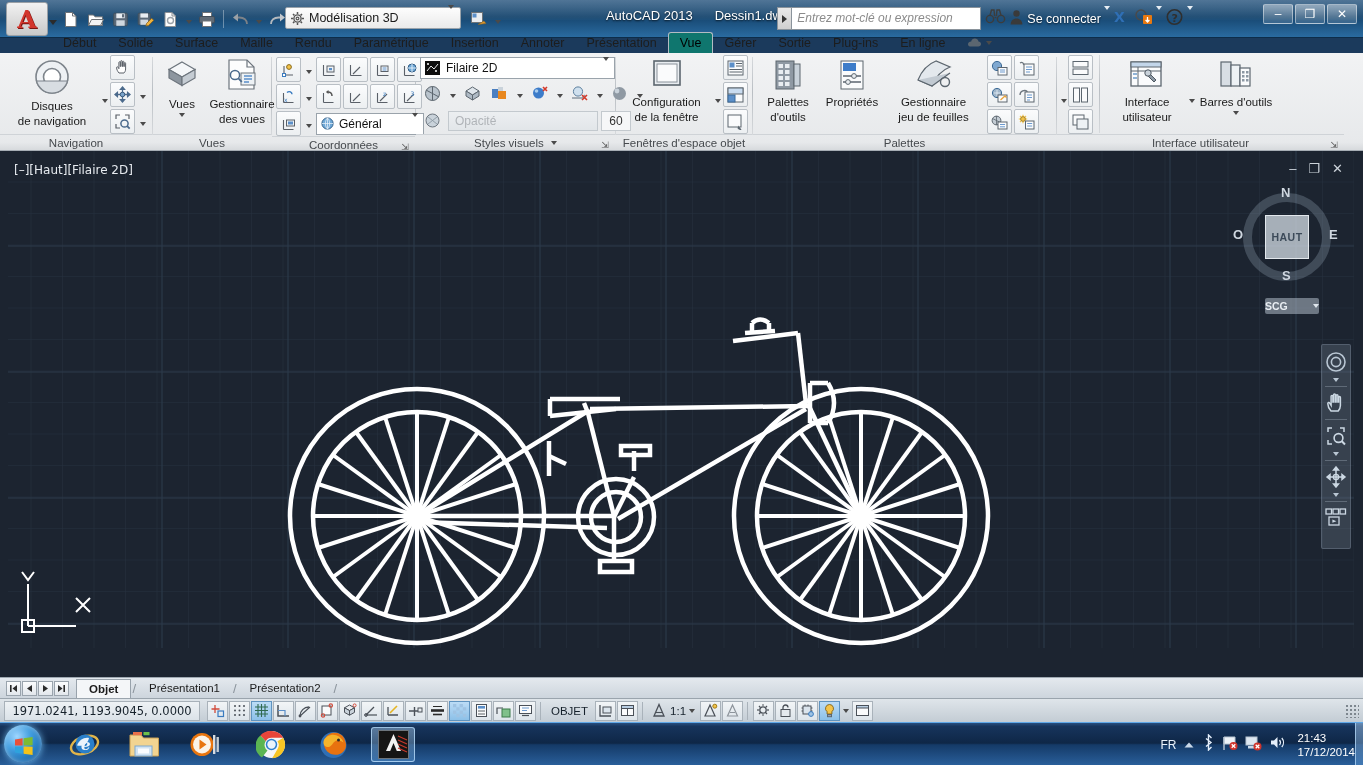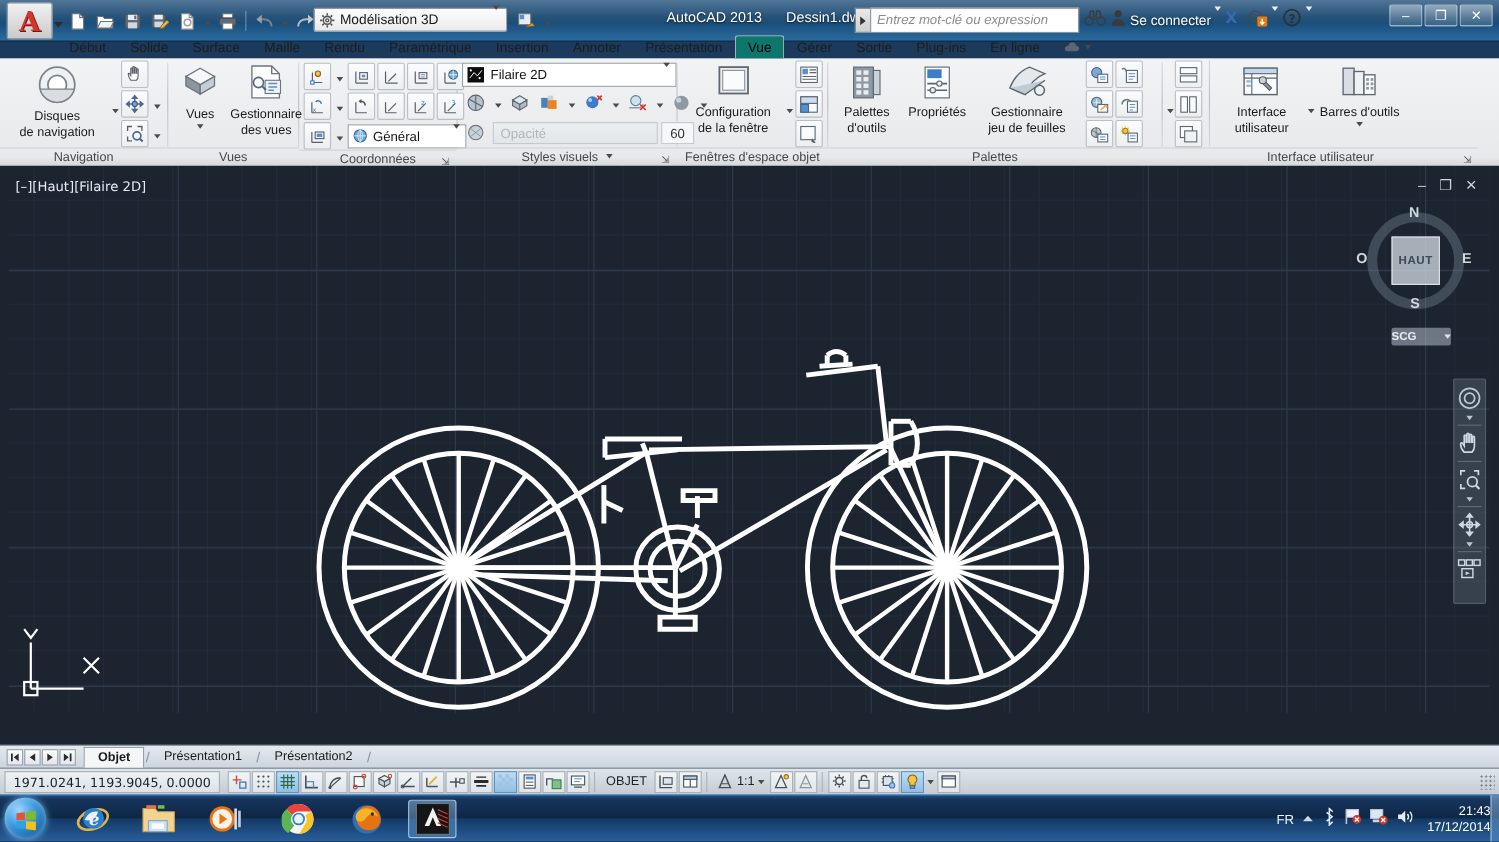--- a/index.html
+++ b/index.html
@@ -259,21 +259,21 @@
   .tb-item {
     position:absolute; top:4px; width:44px; height:35px;
     display:flex; align-items:center; justify-content:center;
   }
   .tb-item.active {
     background: linear-gradient(to bottom, rgba(190,225,255,.40), rgba(110,175,235,.30));
     border:1px solid rgba(190,225,255,.75); border-radius:3px;
   }
   .tray { position:absolute; right:8px; top:0; height:43px; display:flex; align-items:center; gap:7px; }
   .tray-lang { font-size:12px; color:#e9f2fb; }
-  .tray-clock { font-size:11.5px; color:#ffffff; text-align:right; line-height:14px; margin-left:4px;}
+  .tray-clock { font-size:11.5px; color:#ffffff; text-align:left; line-height:14px; margin-left:4px;}
   .show-desktop { position:absolute; right:0; top:0; width:8px; height:43px;
     background: linear-gradient(to bottom, rgba(180,215,250,.45), rgba(90,150,210,.45));
     border-left:1px solid rgba(190,225,255,.7); }
 </style>
 </head>
 <body>
 
 <div class="app">
 
   <div class="titlebar">

